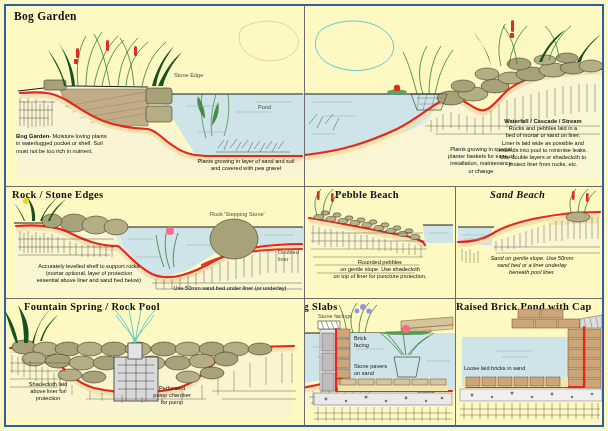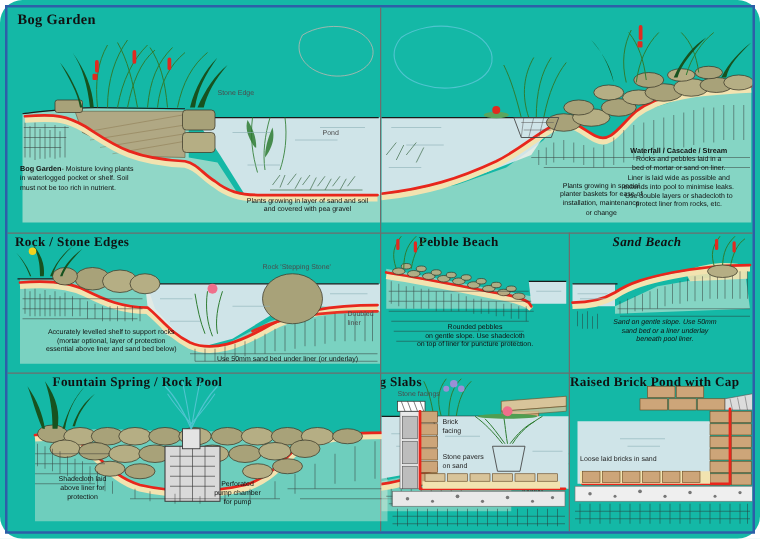--- a/index.html
+++ b/index.html
@@ -4,24 +4,23 @@
 <title>Pond Edge Construction Details</title>
 <style>
   html,body{margin:0;padding:0;background:#ffffff;}
   body{
     width:608px;height:431px;overflow:hidden;
     font-family:"Liberation Sans", sans-serif;
     color:#111;
   }
   .sheet{
     position:relative;width:608px;height:431px;
-    background:#14b8a6;
+    background:#fef9c3;
     box-sizing:border-box;
     padding:4px;
-    border-radius:18px;
   }
   .frame{
     position:absolute;left:4px;top:4px;right:4px;bottom:4px;
     border:2px solid #2d5fa8;
     box-sizing:border-box;
   }
   .panel{position:absolute;box-sizing:border-box;overflow:hidden;}
   .divider{position:absolute;background:#6d6d6d;}
   .h-div{height:1px;left:6px;right:6px;}
   .v-div{width:1px;}
@@ -405,21 +404,21 @@
       <g stroke="#8fb2b8" stroke-width=".5">
           <path d="M6,48 l24,0 M8,52 l20,0"></path>
         </g>
     </svg>
 
     <div class="cap" style="left:6px;top:68px;width:140px;">Sand on gentle slope. Use 50mm
 sand bed or a liner underlay
 beneath pool liner.</div>
   </div>
 
-  <div class="panel" style="left:20px;top:299px;width:298px;height:126px;">
+  <div class="panel" style="left:2px;top:299px;width:298px;height:126px;">
     <div class="ptitle t-md" style="left:22px;top:2px;">Fountain Spring / Rock Pool</div>
 
     <svg width="298" height="126" viewBox="0 0 298 126">
       <path class="gnd" d="M8,48 L60,44 L120,46 L180,46 L240,48 L290,50 L290,118 L8,118 Z" opacity=".4"></path>
       <path class="sand" d="M8,52 C26,50 38,54 50,62 C62,72 72,86 92,92 C118,98 150,98 176,92 C196,86 206,72 218,62 C230,54 248,50 292,50"></path>
       <path class="liner" d="M8,49 C26,47 38,51 50,59 C62,69 72,83 92,89 C118,95 150,95 176,89 C196,83 206,69 218,59 C230,51 248,47 292,47"></path>
 
       <g>
         <ellipse class="rock" cx="22" cy="48" rx="12" ry="7"></ellipse>
         <ellipse class="rock2" cx="44" cy="50" rx="13" ry="7"></ellipse>

